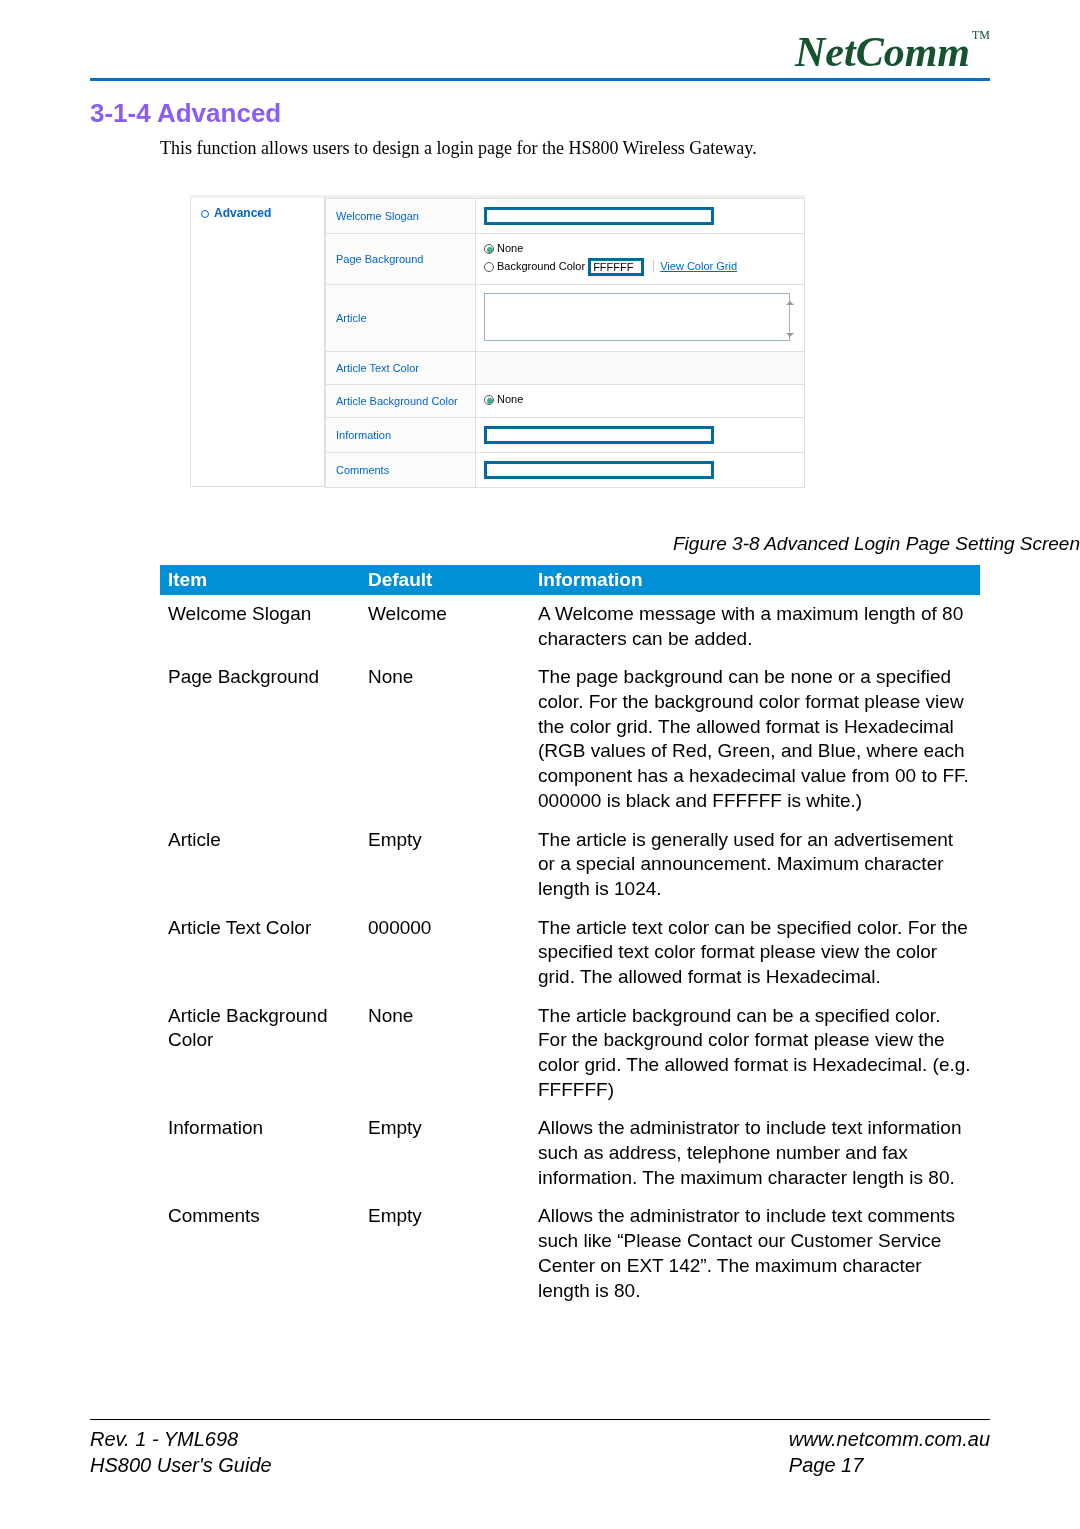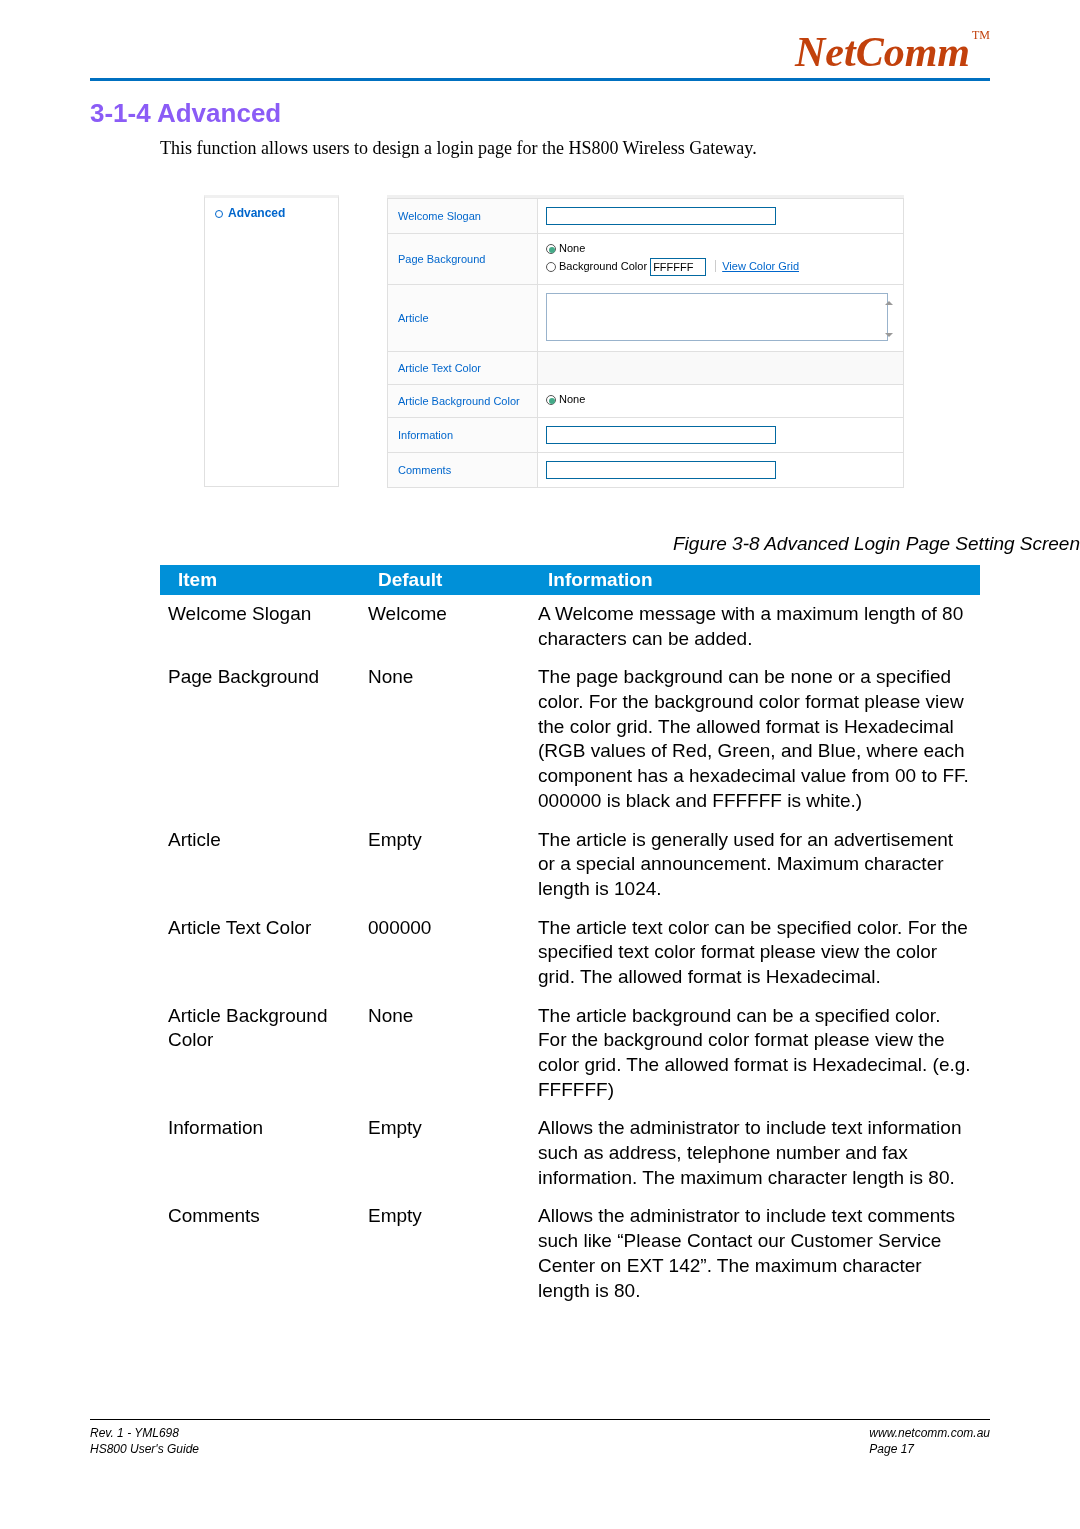--- a/index.html
+++ b/index.html
@@ -12,21 +12,21 @@
       padding: 0 90px;
     }
     .header-logo {
       position: absolute;
       top: 28px;
       right: 90px;
       font-family: 'Brush Script MT', cursive;
       font-style: italic;
       font-weight: bold;
       font-size: 42px;
-      color: #c2410c;
+      color: #14532d;
       letter-spacing: 0px;
     }
     .header-logo .tm {
       font-size: 12px;
       font-style: normal;
       font-weight: normal;
       vertical-align: top;
       margin-left: 2px;
     }
     .header-rule {
@@ -51,26 +51,25 @@
       left: 160px;
       right: 100px;
       font-family: 'Times New Roman', serif;
       font-size: 18px;
       color: #000;
     }
     
     .figure {
       position: absolute;
       top: 195px;
-      left: 204px;
-      width: 700px;
+      left: 190px;
+      width: 615px;
       display: flex;
       font-family: Arial, sans-serif;
       font-size: 12px;
-      gap: 48px;
     }
     .figure .sidebar {
       width: 135px;
       border: 1px solid #e0e0e0;
       padding: 8px 10px;
       color: #0066cc;
       font-weight: bold;
       background: #fff;
       border-top: 3px solid #f0f0f0;
     }
@@ -103,21 +102,21 @@
       display: flex;
       align-items: center;
     }
     .figure .row .value {
       flex: 1;
       padding: 8px;
       background: #fff;
       font-size: 11px;
     }
     .figure input[type="text"] {
-      border: 1px solid #0369a1;
+      border: 3px solid #0369a1;
       height: 18px;
       padding: 0 2px;
       font-size: 11px;
       vertical-align: middle;
     }
     .figure textarea {
       border: 1px solid #99b3cc;
       width: 98%;
       height: 48px;
       resize: none;
@@ -177,21 +176,21 @@
       left: 160px;
       right: 100px;
       border-collapse: collapse;
       font-size: 19px;
     }
     .data-table th {
       background: #0090d8;
       color: #fff;
       font-weight: bold;
       text-align: left;
-      padding: 4px 18px;
+      padding: 4px 8px;
     }
     .data-table td {
       padding: 7px 8px;
       vertical-align: top;
       line-height: 1.3;
     }
     .data-table .col-item { width: 200px; }
     .data-table .col-default { width: 170px; }
     .bottom-rule {
       position: absolute;
@@ -202,21 +201,21 @@
       background: #000;
     }
     .footer {
       position: absolute;
       top: 1426px;
       left: 90px;
       right: 90px;
       display: flex;
       justify-content: space-between;
       font-style: italic;
-      font-size: 12px;
+      font-size: 20px;
       line-height: 1.3;
     }
     .footer .right { }
   </style>
 </head>
 <body>
 
 <div class="header-logo">
   <span>NetComm</span><span class="tm">TM</span>
 </div>

